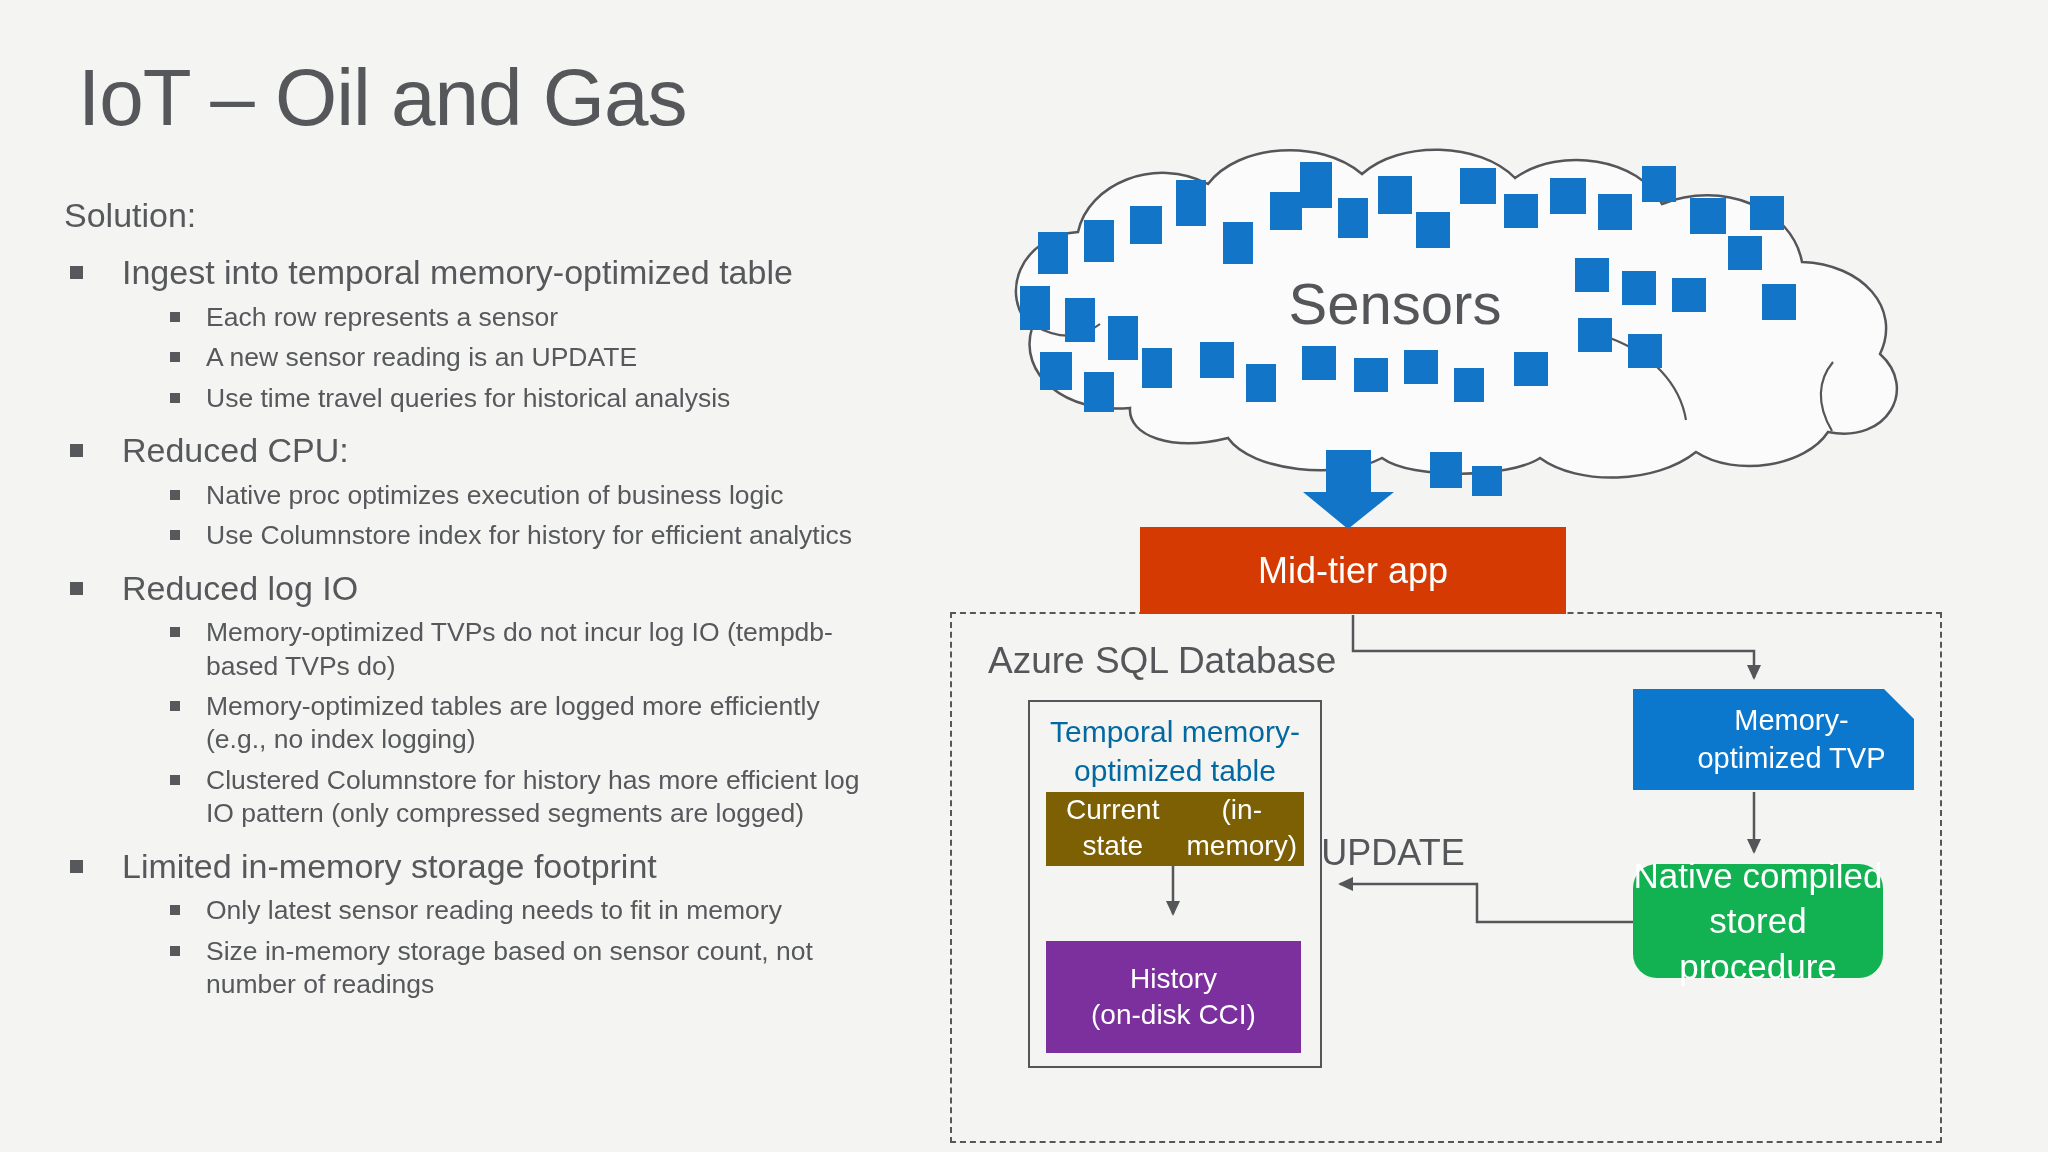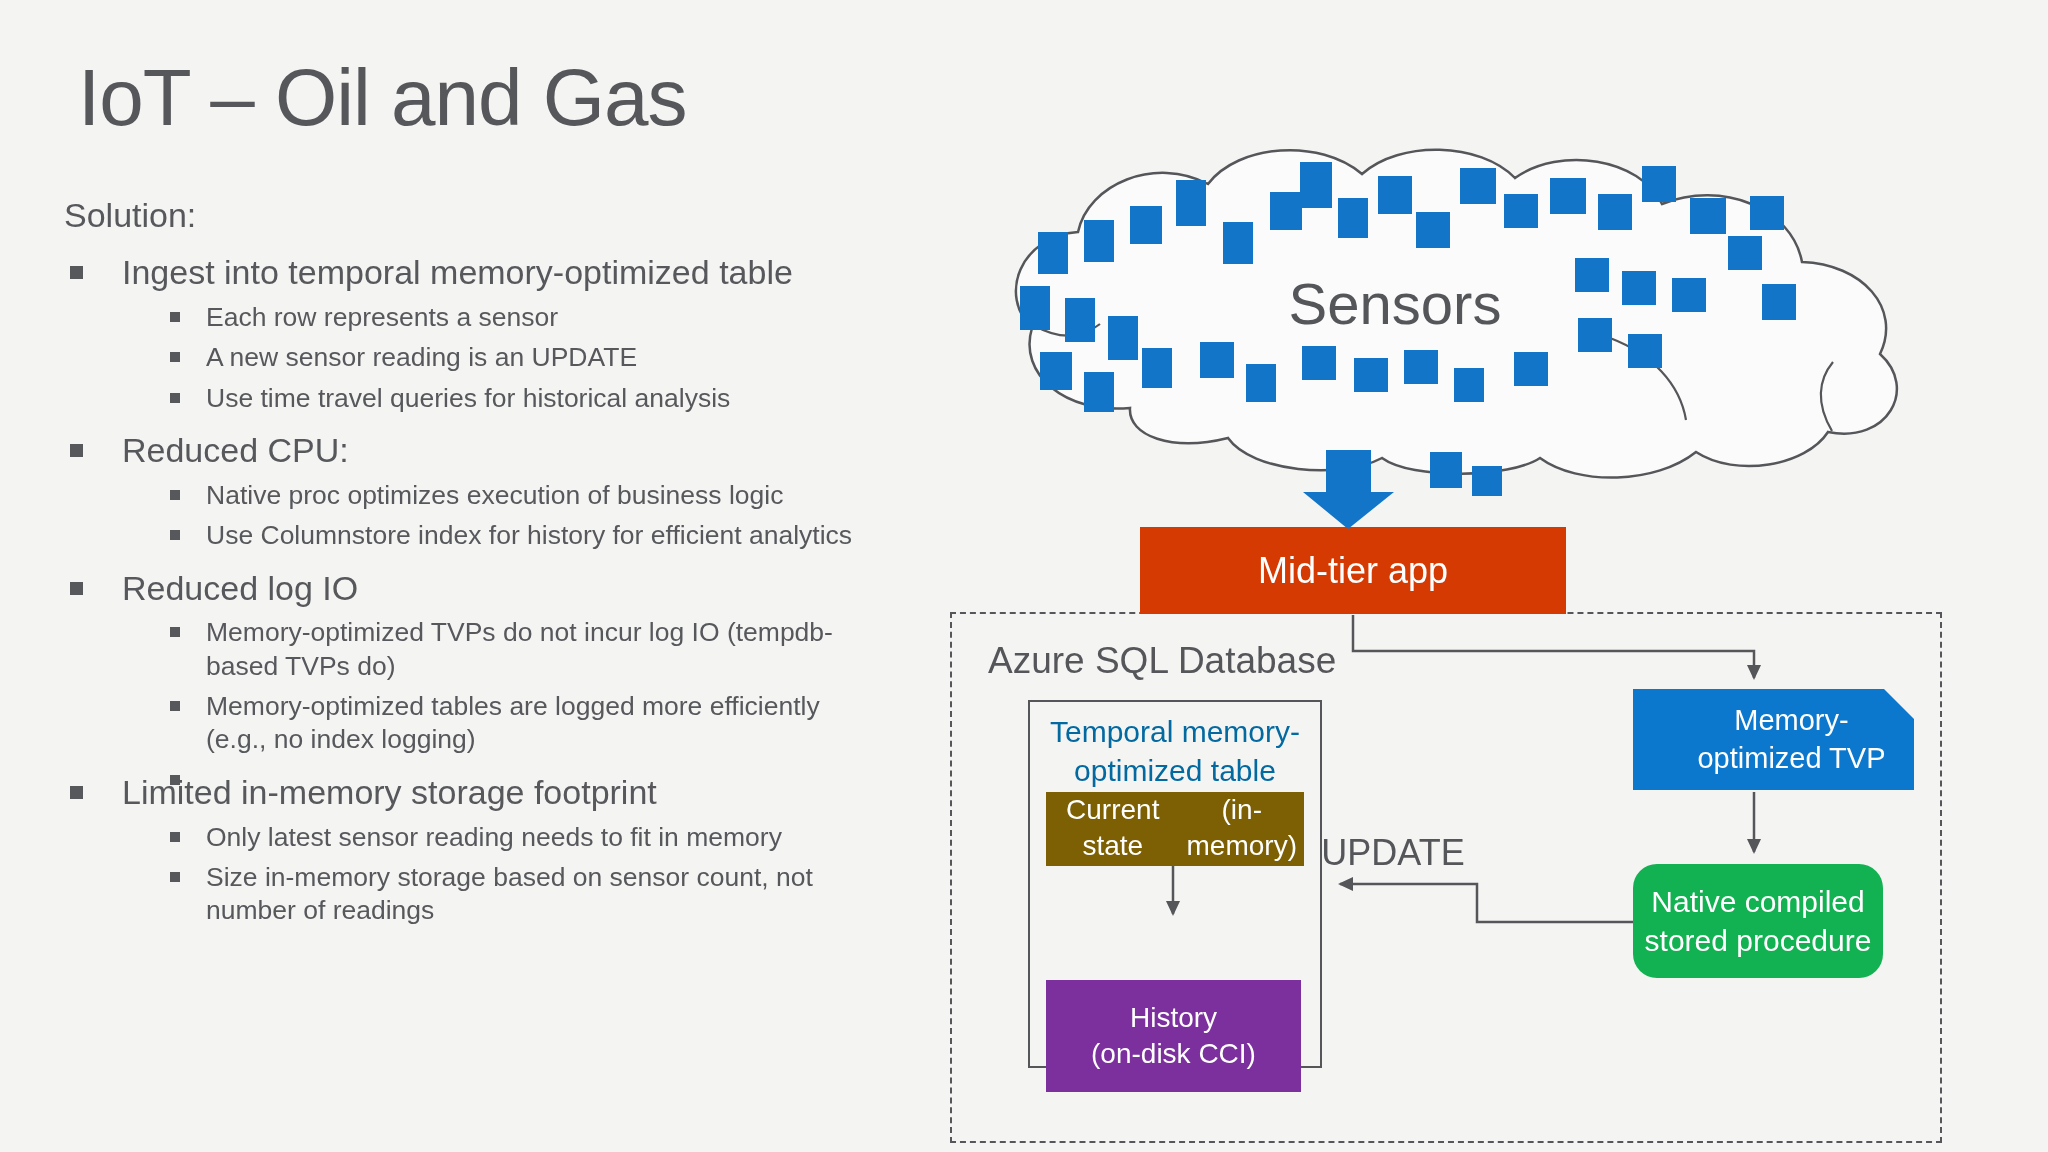--- a/index.html
+++ b/index.html
@@ -61,37 +61,37 @@
   .temporal-label{
     position:absolute;left:1028px;top:712px;width:294px;
     text-align:center;font-size:30px;line-height:1.3;color:#0369a1;z-index:3;
   }
   .current-box{
     position:absolute;left:1046px;top:792px;width:258px;height:74px;
     background:#7d6004;color:#fff;font-size:28px;line-height:1.28;
     text-align:center;z-index:3;display:flex;flex-direction:row;justify-content:center;
   }
   .history-box{
-    position:absolute;left:1046px;top:980px;width:255px;height:112px;
+    position:absolute;left:1046px;top:941px;width:255px;height:112px;
     background:#7b309e;color:#fff;font-size:28px;line-height:1.3;
     text-align:center;z-index:3;display:flex;flex-direction:column;justify-content:center;
   }
   .update-label{
     position:absolute;left:1318px;top:832px;width:150px;
     text-align:center;font-size:36px;color:#55565a;z-index:3;
   }
   .tvp-box{
     position:absolute;left:1633px;top:689px;width:245px;height:101px;
     background:#0b78ce;color:#fff;font-size:29px;line-height:1.3;text-align:center;
     clip-path:polygon(0 0, calc(100% - 30px) 0, 100% 30px, 100% 100%, 0 100%);
     z-index:3;display:flex;flex-direction:column;justify-content:center;padding-left:36px;
   }
   .native-box{
     position:absolute;left:1633px;top:864px;width:250px;height:114px;
-    background:#12b151;color:#fff;font-size:30px;line-height:1.3;text-align:center;
+    background:#12b151;color:#fff;font-size:35px;line-height:1.3;text-align:center;
     border-radius:24px;z-index:3;
     display:flex;flex-direction:column;justify-content:center;
   }
 </style>
 </head>
 <body>
 
 <div class="slide">
 
   <h1 class="title">IoT – Oil and Gas</h1>
@@ -115,21 +115,21 @@
           <li><span class="b2"></span><span>Native proc optimizes execution of business logic</span></li>
           <li><span class="b2"></span><span>Use Columnstore index for history for efficient analytics</span></li>
         </ul>
       </li>
       <li>
         <span class="b1"></span>
         <span>Reduced log IO</span>
         <ul class="l2">
           <li><span class="b2"></span><span>Memory-optimized TVPs do not incur log IO (tempdb-based TVPs do)</span></li>
           <li><span class="b2"></span><span>Memory-optimized tables are logged more efficiently (e.g., no index logging)</span></li>
-          <li><span class="b2"></span></li>
+          <li><span class="b2"></span><span>Clustered Columnstore for history has more efficient log IO pattern (only compressed segments are logged)</span></li>
         </ul>
       </li>
       <li>
         <span class="b1"></span>
         <span>Limited in-memory storage footprint</span>
         <ul class="l2">
           <li><span class="b2"></span><span>Only latest sensor reading needs to fit in memory</span></li>
           <li><span class="b2"></span><span>Size in-memory storage based on sensor count, not number of readings</span></li>
         </ul>
       </li>

